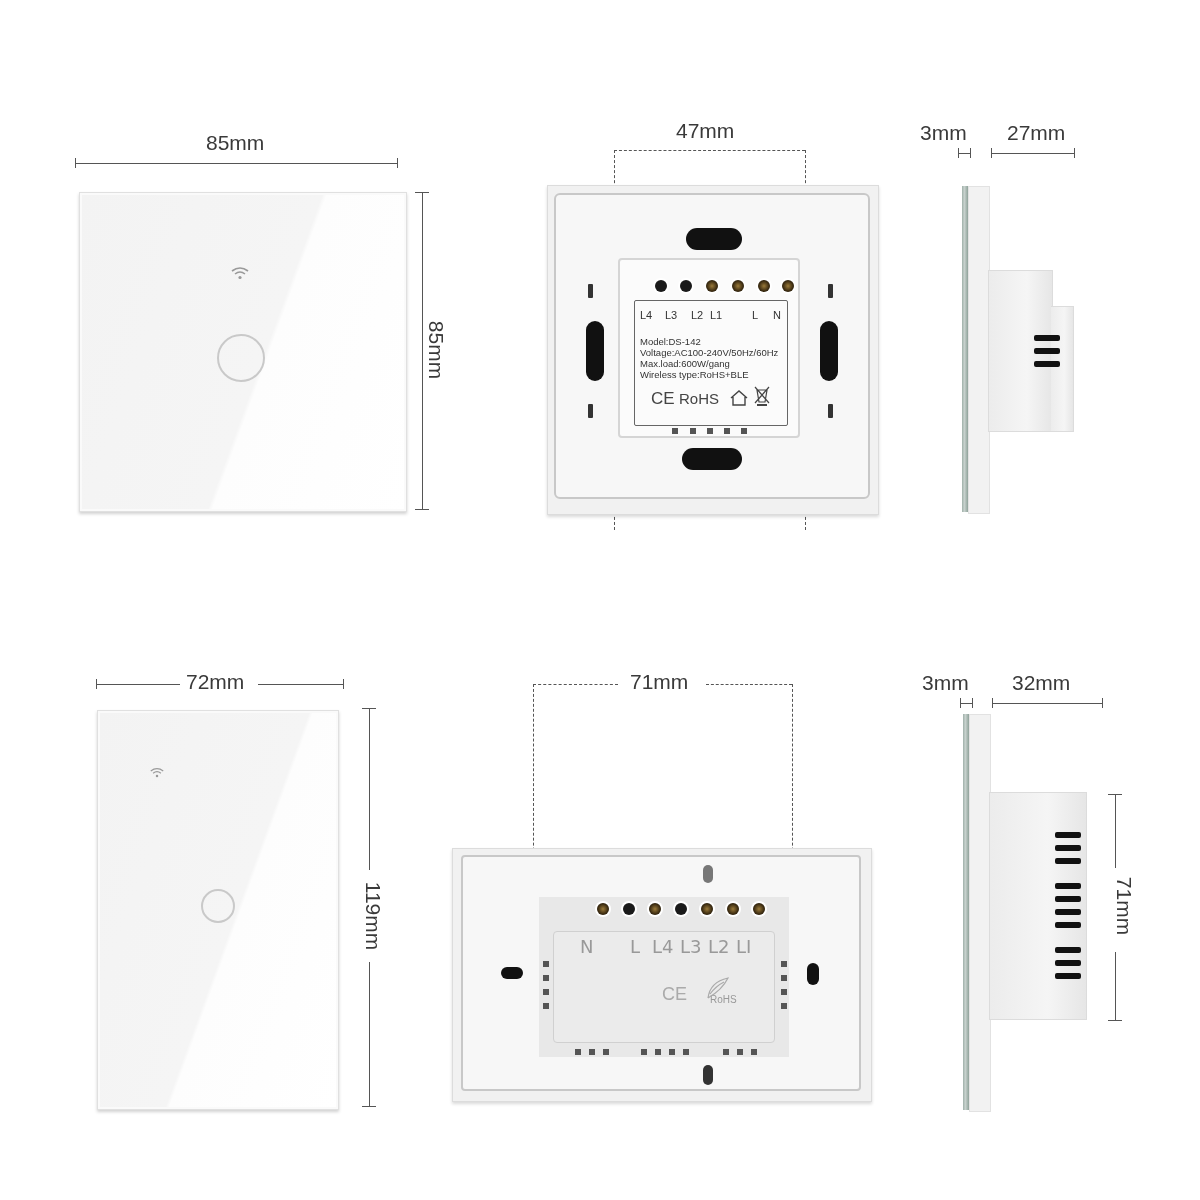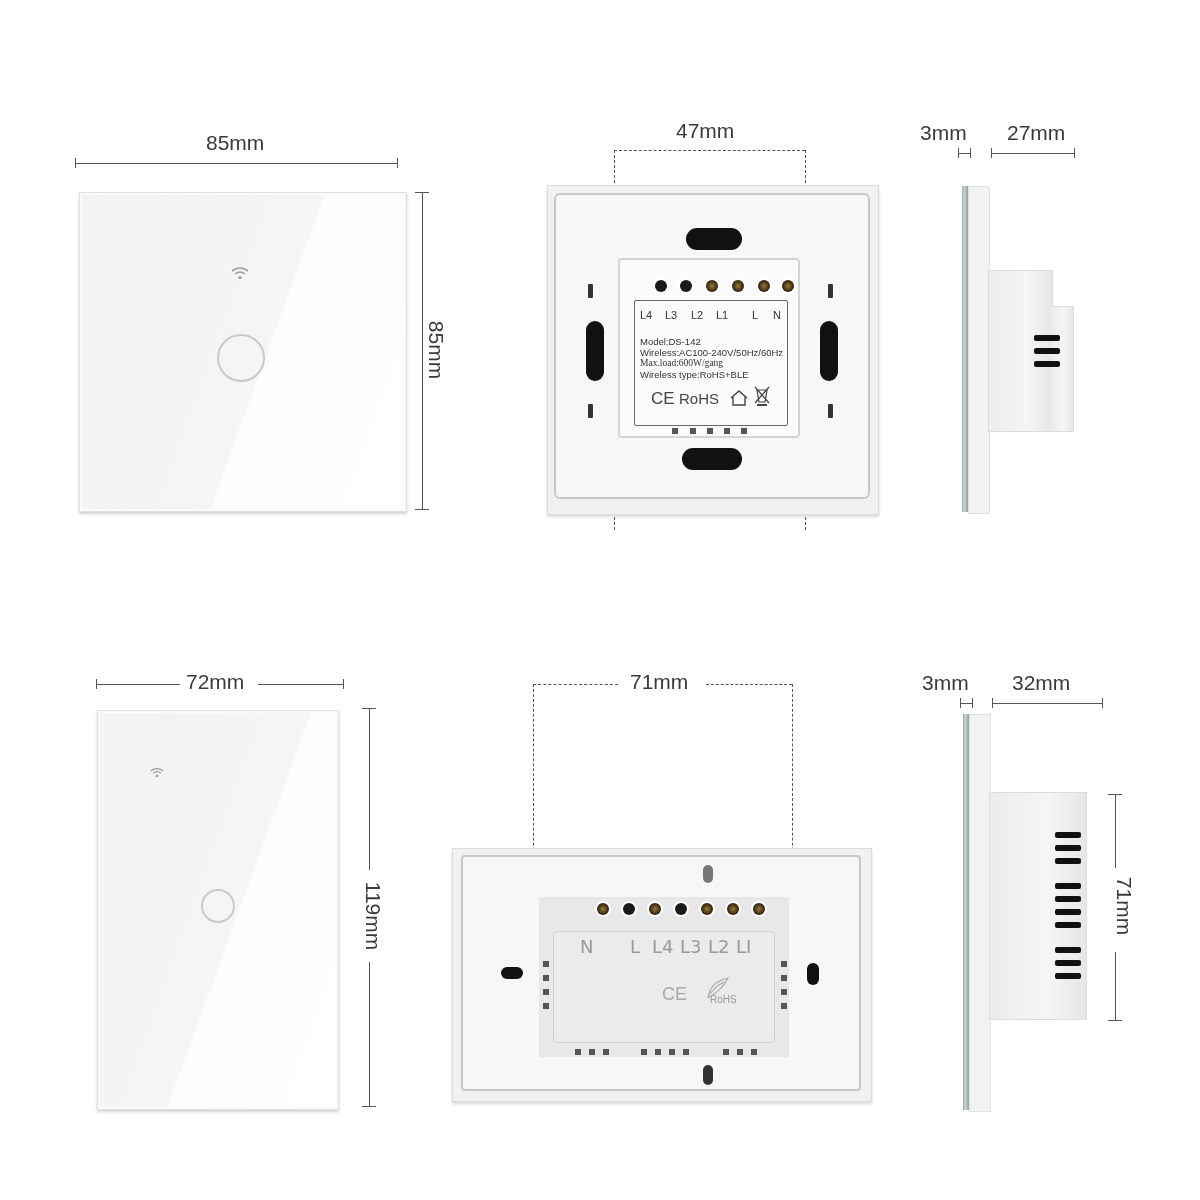--- a/index.html
+++ b/index.html
@@ -85,26 +85,26 @@
       <div class="terminal" style="left:60px;top:20px;"></div>
       <div class="terminal brass" style="left:86px;top:20px;"></div>
       <div class="terminal brass" style="left:112px;top:20px;"></div>
       <div class="terminal brass" style="left:138px;top:20px;"></div>
       <div class="terminal brass" style="left:162px;top:20px;"></div>
 
       <div style="position:absolute;left:14px;top:40px;width:152px;height:124px;border:1px solid #666;border-radius:2px;">
         <span class="term-label" style="left:5px;top:8px;">L4</span>
         <span class="term-label" style="left:30px;top:8px;">L3</span>
         <span class="term-label" style="left:56px;top:8px;">L2</span>
-        <span class="term-label" style="left:81px;top:8px;">L1</span>
+        <span class="term-label" style="left:75px;top:8px;">L1</span>
         <span class="term-label" style="left:117px;top:8px;">L</span>
         <span class="term-label" style="left:138px;top:8px;">N</span>
         <div class="spec-text" style="left:5px;top:35px;">Model:DS-142</div>
-        <div class="spec-text" style="left:5px;top:46px;">Wireless:AC100-240V/50Hz/60Hz</div>
-        <div class="spec-text" style="left:5px;top:57px;font-family:Liberation Serif, serif;">Max.load:600W/gang</div>
+        <div class="spec-text" style="left:5px;top:46px;">Voltage:AC100-240V/50Hz/60Hz</div>
+        <div class="spec-text" style="left:5px;top:57px;">Max.load:600W/gang</div>
         <div class="spec-text" style="left:5px;top:68px;">Wireless type:RoHS+BLE</div>
         <div style="position:absolute;left:16px;top:88px;font-size:17px;color:#444;">CE</div>
         <div style="position:absolute;left:44px;top:89px;font-size:15px;color:#444;">RoHS</div>
         <svg style="position:absolute;left:94px;top:88px;" width="20" height="18" viewBox="0 0 20 18">
           <path d="M2 9 L10 2 L18 9 M4 8 V16 H16 V8" stroke="#444" stroke-width="1.4" fill="none"></path>
         </svg>
         <svg style="position:absolute;left:118px;top:84px;" width="18" height="22" viewBox="0 0 18 22">
           <path d="M4 5 H14 L12 17 H6 Z M2 2 L16 18 M16 2 L2 18" stroke="#444" stroke-width="1.2" fill="none"></path>
           <rect x="4" y="19" width="10" height="2" fill="#444"></rect>
         </svg>

